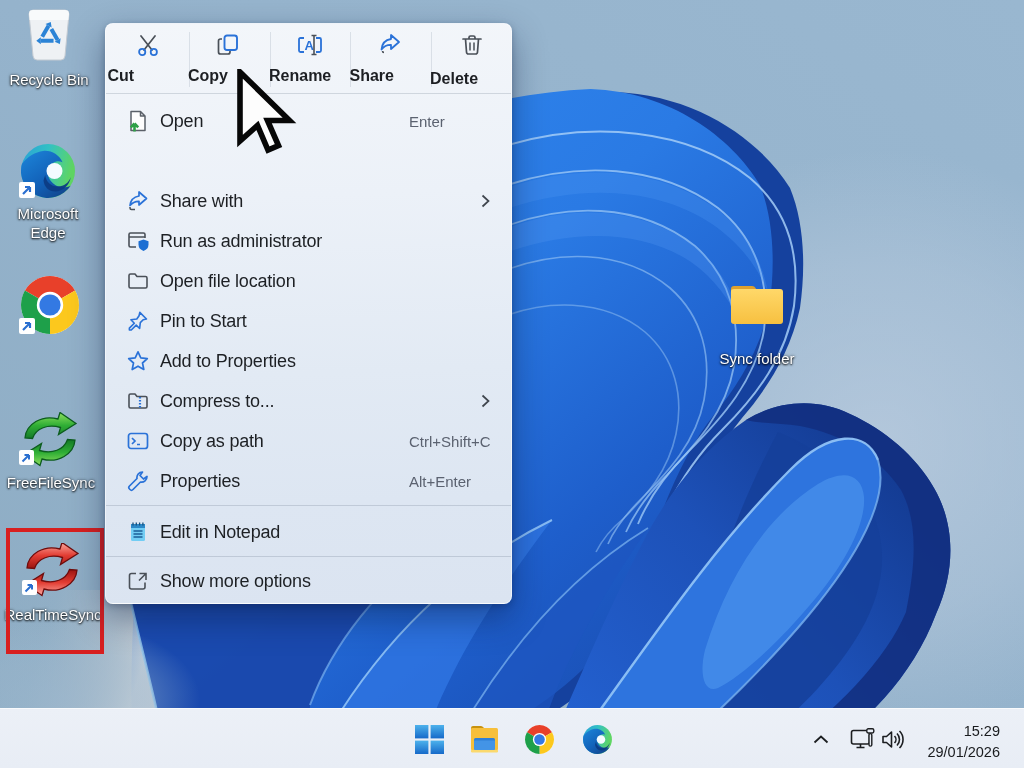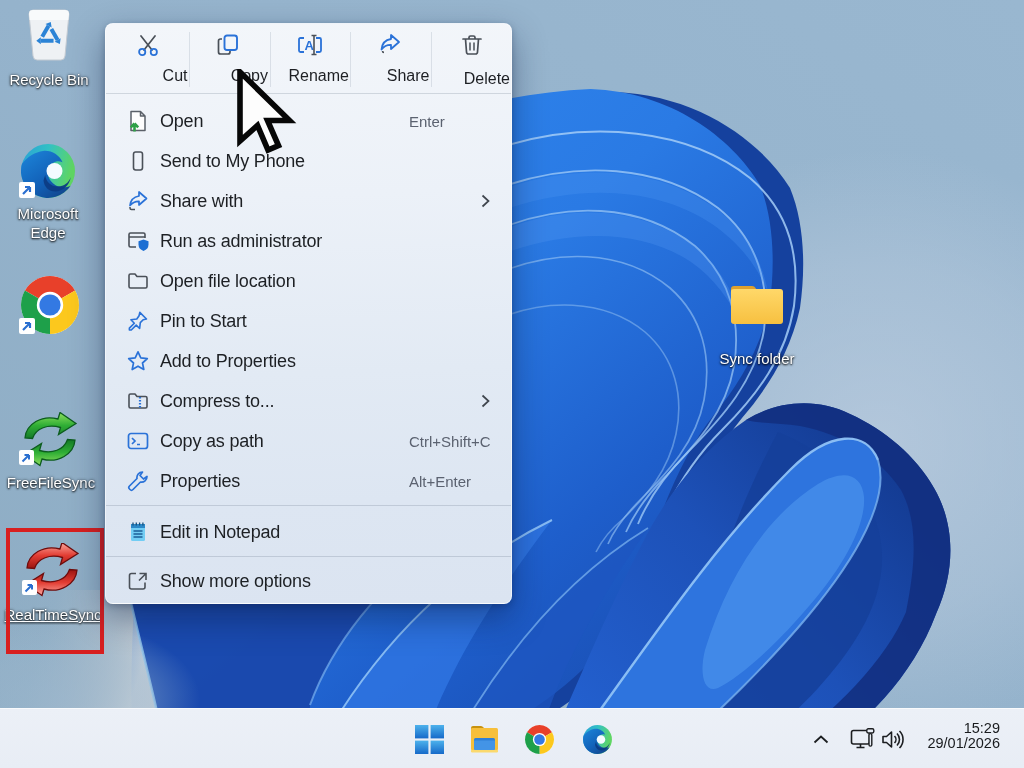--- a/index.html
+++ b/index.html
@@ -6,35 +6,35 @@
     font-family:"Liberation Sans",sans-serif;}
   #stage{position:absolute;left:0;top:0;width:1024px;height:768px;overflow:hidden;}
   .abs{position:absolute;}
   .dlabel{position:absolute;color:#fff;font-size:15px;line-height:18.5px;text-align:center;
     text-shadow:0 1px 2px rgba(0,0,0,.95),0 0 3px rgba(0,0,0,.7);}
   
   #menu{position:absolute;left:105px;top:23px;width:407px;height:581px;border-radius:8px;
     background:linear-gradient(178deg,#f3f6fa 0%,#ecf1f8 30%,#e2eaf4 60%,#dde6f2 82%,#dbe4f1 100%);
     box-shadow:0 14px 34px rgba(10,25,60,.42), 0 2px 6px rgba(10,25,60,.25);
     border:1px solid rgba(255,255,255,.55);box-sizing:border-box;}
-  .titem{position:absolute;width:80px;text-align:right;color:#1d1f23;font-size:16px;}
+  .titem{position:absolute;width:80px;text-align:left;color:#1d1f23;font-size:16px;font-weight:bold;}
   .vsep{position:absolute;top:8px;width:1px;height:55px;background:rgba(70,90,120,.14);}
   .hsep{position:absolute;left:0px;width:405px;height:1px;background:rgba(60,75,100,.18);}
   .mrow{position:absolute;left:0;width:439px;height:40px;}
   .mtext{position:absolute;left:54px;top:50%;transform:translateY(-50%);
     font-size:18px;color:#1d2024;white-space:nowrap;letter-spacing:-0.2px;}
   .mshort{position:absolute;left:303px;top:50%;transform:translateY(-50%);
     font-size:15px;color:#5b6270;white-space:nowrap;}
   .micon{position:absolute;left:21px;top:50%;transform:translateY(-50%);width:22px;height:22px;}
   
   #taskbar{position:absolute;left:0;top:708px;width:1024px;height:60px;
     background:linear-gradient(180deg,#ecf0f7 0%,#e8edf5 100%);
     border-top:1px solid rgba(255,255,255,.7);box-sizing:border-box;}
   #clock{position:absolute;right:24px;top:12px;text-align:right;color:#191b1e;
-    font-size:14.5px;line-height:15px;}
+    font-size:14.5px;line-height:21px;}
 </style>
 </head>
 <body>
 <div id="stage">
 
 <svg class="abs" width="1024" height="768" viewBox="0 0 1024 768" style="left:0;top:0">
   <defs>
     <linearGradient id="sky" x1="0" y1="1" x2="1" y2="0">
       <stop offset="0" stop-color="#8dacc3"></stop>
       <stop offset="0.5" stop-color="#95b3cc"></stop>
@@ -206,21 +206,21 @@
       <stop offset="0" stop-color="#fba9a0"></stop>
           <stop offset="0.5" stop-color="#e23d33"></stop>
           <stop offset="1" stop-color="#9c1410"></stop>
     </linearGradient>
   </defs>
   <path d="M 5,25 C 6,11 22,1.5 38,6 L 40,-0.5 L 56,10.5 L 38.5,21.5 L 40.5,14.5 C 28,11 16,15 12.5,25.5 Z" fill="url(#red1)" stroke="#6e0d0d" stroke-width="1.3"></path>
   <path d="M 55,27 C 54,41 38,50.5 22,46 L 20,52.5 L 4,41.5 L 21.5,30.5 L 19.5,37.5 C 32,41 44,37 47.5,26.5 Z" fill="url(#red2)" stroke="#6e0d0d" stroke-width="1.3"></path>
   <rect x="0" y="37" width="15" height="15" rx="2" fill="#fff"></rect>
   <path d="M3.5,48.5 L10,42 M10,42 L5.5,42 M10,42 L10,46.5" stroke="#2a6fd0" stroke-width="2" fill="none"></path>
 </svg>
-<div class="dlabel" style="left:3px;top:606px;width:100px;text-decoration:underline;">RealTimeSync</div>
+<div class="dlabel" style="left:3px;top:606px;width:100px;">RealTimeSync</div>
 
 <div class="abs" style="left:6px;top:528px;width:98px;height:126px;border:4.5px solid #d81f1f;box-sizing:border-box;"></div>
 
 <svg class="abs" style="left:730px;top:283px" width="54" height="42" viewBox="0 0 54 42">
   <defs>
     <linearGradient id="fold" x1="0" y1="0" x2="0" y2="1">
       <stop offset="0" stop-color="#ffd869"></stop>
           <stop offset="1" stop-color="#f7c040"></stop>
     </linearGradient>
   </defs>
@@ -269,26 +269,20 @@
   <div class="titem" style="left:324px;top:46px;">Delete</div>
   <div class="hsep" style="top:69px;"></div>
 
   <div class="mrow" style="top:77px">
     <svg class="micon" viewBox="0 0 22 22">
       <path d="M4,1.5 L13.5,1.5 L18,6 L18,20.5 L4,20.5 Z M13.5,1.5 L13.5,6 L18,6" fill="#fdfdfd" stroke="#5a6068" stroke-width="1.5" stroke-linejoin="round"></path>
       <path d="M7.5,21.5 L7.5,13.5 M7.5,13.5 L3.8,17.4 M7.5,13.5 L11.2,17.4" stroke="#2fa046" stroke-width="2.6" fill="none"></path>
     </svg>
     <div class="mtext">Open</div>
     <div class="mshort">Enter</div>
-  </div>
-  <div class="mrow" style="top:117px">
-    <svg class="micon" viewBox="0 0 22 22">
-      <rect x="6.5" y="2" width="9" height="18" rx="2.2" fill="none" stroke="#4a5058" stroke-width="1.6"></rect>
-    </svg>
-    <div class="mtext">Send to My Phone</div>
   </div>
   <div class="mrow" style="top:157px">
     <svg class="micon" viewBox="0 0 22 22">
       <path d="M12,6 C6.5,7 3.5,10.5 3,15.5 C5.5,12.3 8.5,11.2 12,11.3 L12,15 L19.5,8.5 L12,2 Z" fill="none" stroke="#2a72d8" stroke-width="1.7" stroke-linejoin="round"></path>
       <path d="M8,19.5 L4.5,19.5 Q3,19.5 3,18 L3,17" stroke="#4a5058" stroke-width="1.5" fill="none"></path>
     </svg>
     <div class="mtext">Share with</div>
     <svg class="abs" style="left:375px;top:13px" width="9" height="14" viewBox="0 0 9 14">
       <path d="M1.5,1.5 L7.5,7 L1.5,12.5" stroke="#3f454d" stroke-width="1.7" fill="none"></path>
     </svg>

